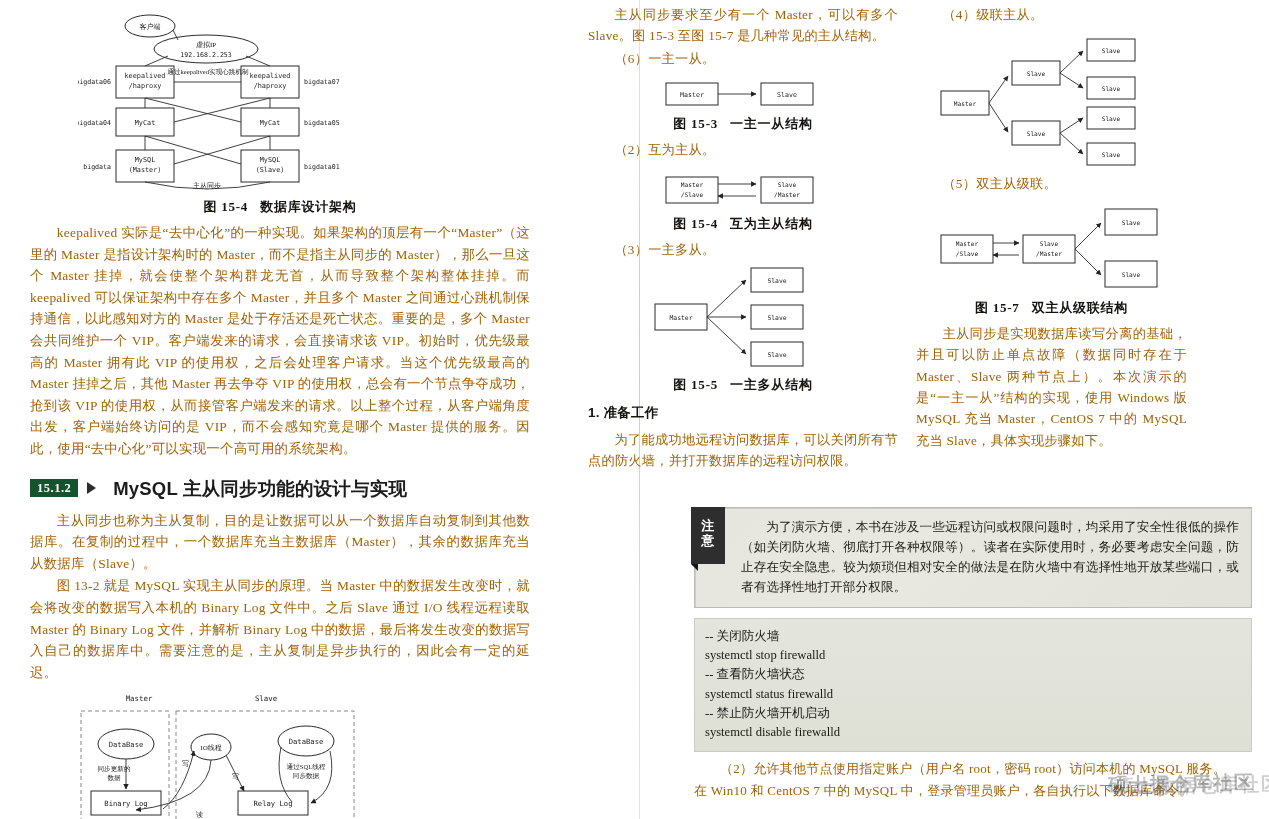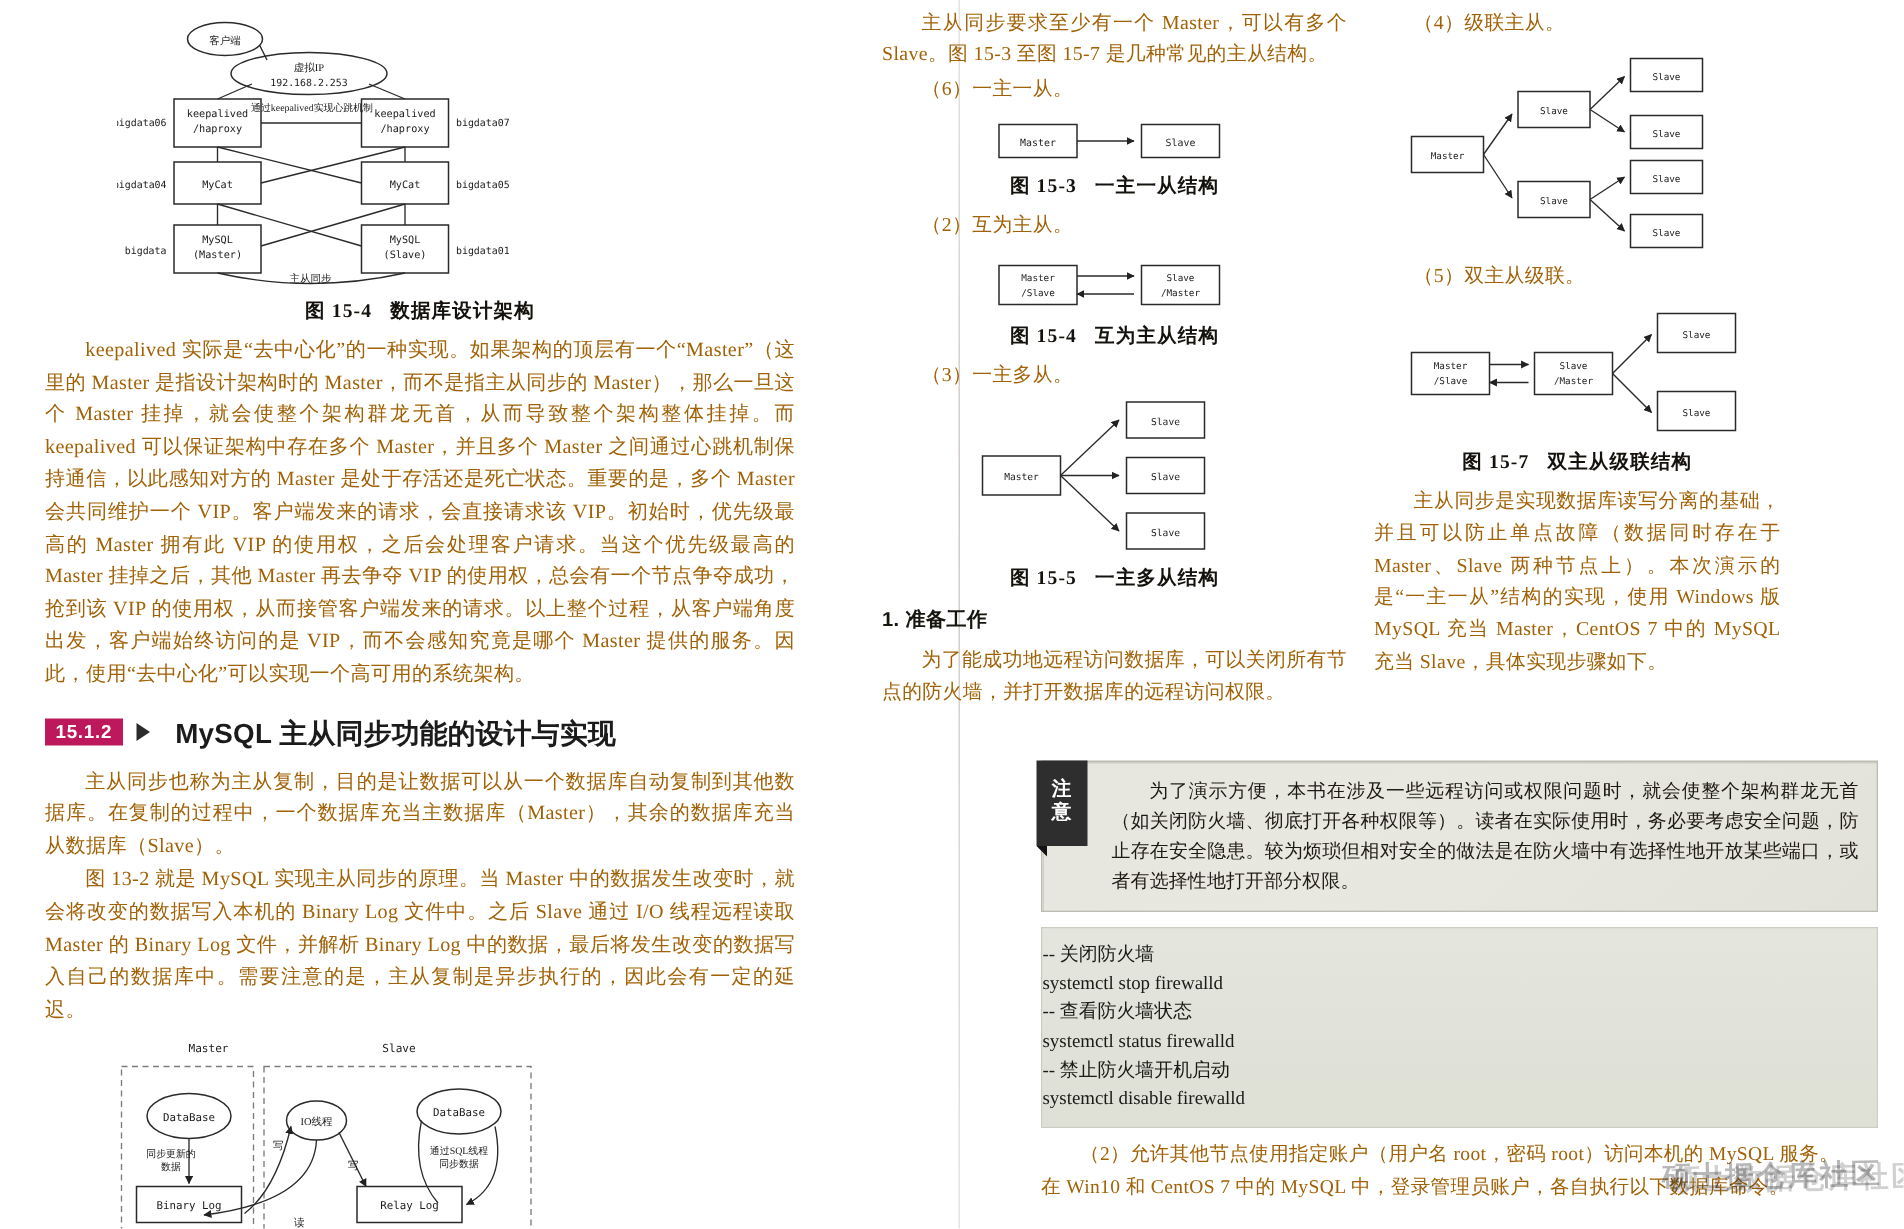--- a/index.html
+++ b/index.html
@@ -32,21 +32,21 @@
 
   .figcap {
     text-align:center; font-weight:bold; font-size:13px;
     margin:4px 0 6px 0; letter-spacing:.06em; color:#15120e;
   }
   .figcap .sp { display:inline-block; width:12px; }
 
   
   .h3wrap { display:flex; align-items:center; gap:9px; margin:16px 0 9px 0; }
   .secnum {
-    background:#be185d; color:#fff; font-family:Liberation Sans, sans-serif;
+    background:#14532d; color:#fff; font-family:Liberation Serif, serif;
     font-size:12.5px; font-weight:bold; padding:2.5px 7px 3px 7px;
     letter-spacing:.04em; line-height:1;
   }
   .tri { width:0;height:0;border-left:9px solid #2c2c2c;
          border-top:6px solid transparent;border-bottom:6px solid transparent; }
   .h3text {
     font-family:"Liberation Sans", sans-serif; font-weight:bold;
     font-size:18.5px; letter-spacing:.01em; color:#1b1b1b; margin-left:8px;
   }
 
@@ -78,21 +78,21 @@
   .notebox p {
     margin:0; font-size:12.6px; line-height:20px; text-align:justify;
     text-indent:2em; font-family:"Liberation Serif", serif;
     color:#1d1a14; letter-spacing:.01em;
   }
 
   
   .codebox {
     background:linear-gradient(180deg,#e4e5dc,#dedfd5);
     border:1px solid #cbccc2;
-    padding:8px 10px 9px 0; margin:6px 0 6px 0;
+    padding:8px 10px 9px 10px; margin:6px 0 6px 0;
   }
   .codebox div {
     font-family:"Liberation Serif", serif; font-size:12.6px;
     line-height:19.2px; color:#1a1a16; white-space:pre;
   }
 
   
   .watermark {
     position:absolute; right:14px; bottom:22px;
     font-size:19px; color:rgba(40,40,40,.33);
@@ -367,21 +367,21 @@
 
     <p class="body">主从同步是实现数据库读写分离的基础，并且可以防止单点故障（数据同时存在于 Master、Slave 两种节点上）。本次演示的是“一主一从”结构的实现，使用 Windows 版 MySQL 充当 Master，CentOS 7 中的 MySQL 充当 Slave，具体实现步骤如下。</p>
   </div>
 
   <div style="position:absolute; left:694px; top:498px; width:558px;">
     <div class="notebox">
       <div class="noteflag">
         <span>注</span><br>
         <span>意</span>
       </div>
-      <p>为了演示方便，本书在涉及一些远程访问或权限问题时，就会使整个架构群龙无首（如关闭防火墙、彻底打开各种权限等）。读者在实际使用时，务必要考虑安全问题，防止存在安全隐患。较为烦琐但相对安全的做法是在防火墙中有选择性地开放某些端口，或者有选择性地打开部分权限。</p>
+      <p>为了演示方便，本书在涉及一些远程访问或权限问题时，均采用了安全性很低的操作（如关闭防火墙、彻底打开各种权限等）。读者在实际使用时，务必要考虑安全问题，防止存在安全隐患。较为烦琐但相对安全的做法是在防火墙中有选择性地开放某些端口，或者有选择性地打开部分权限。</p>
     </div>
 
 
     <div class="codebox">
       <div>-- 关闭防火墙</div>
       <div>systemctl stop firewalld</div>
       <div>-- 查看防火墙状态</div>
       <div>systemctl status firewalld</div>
       <div>-- 禁止防火墙开机启动</div>
       <div>systemctl disable firewalld</div>

